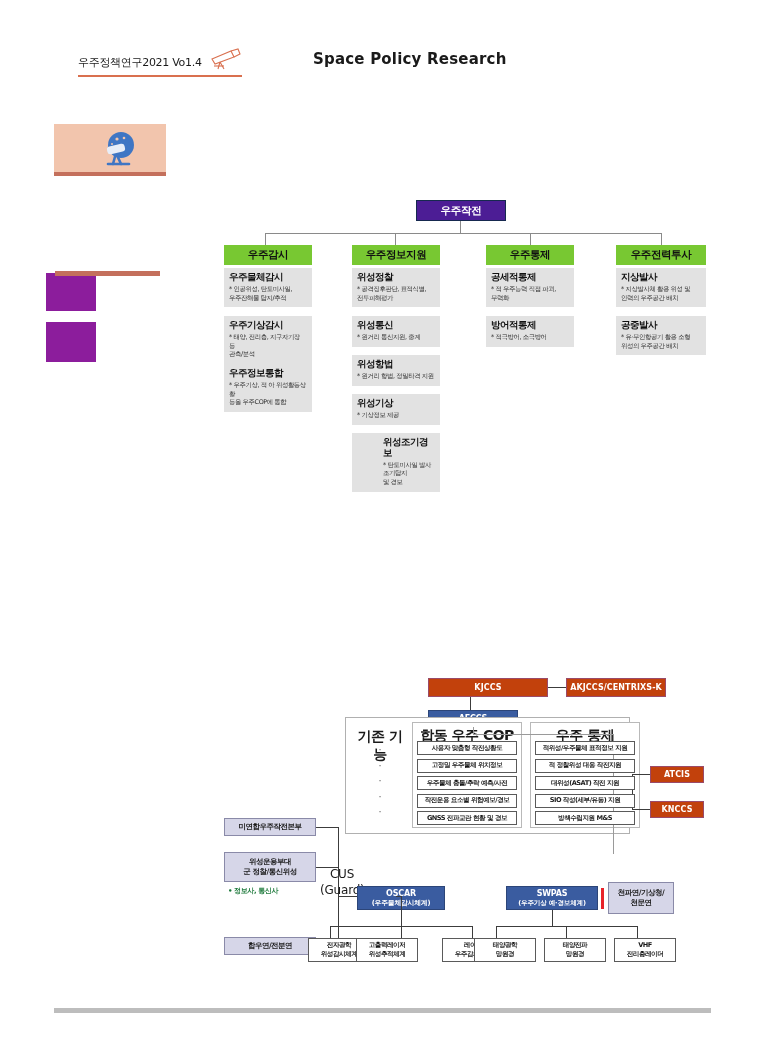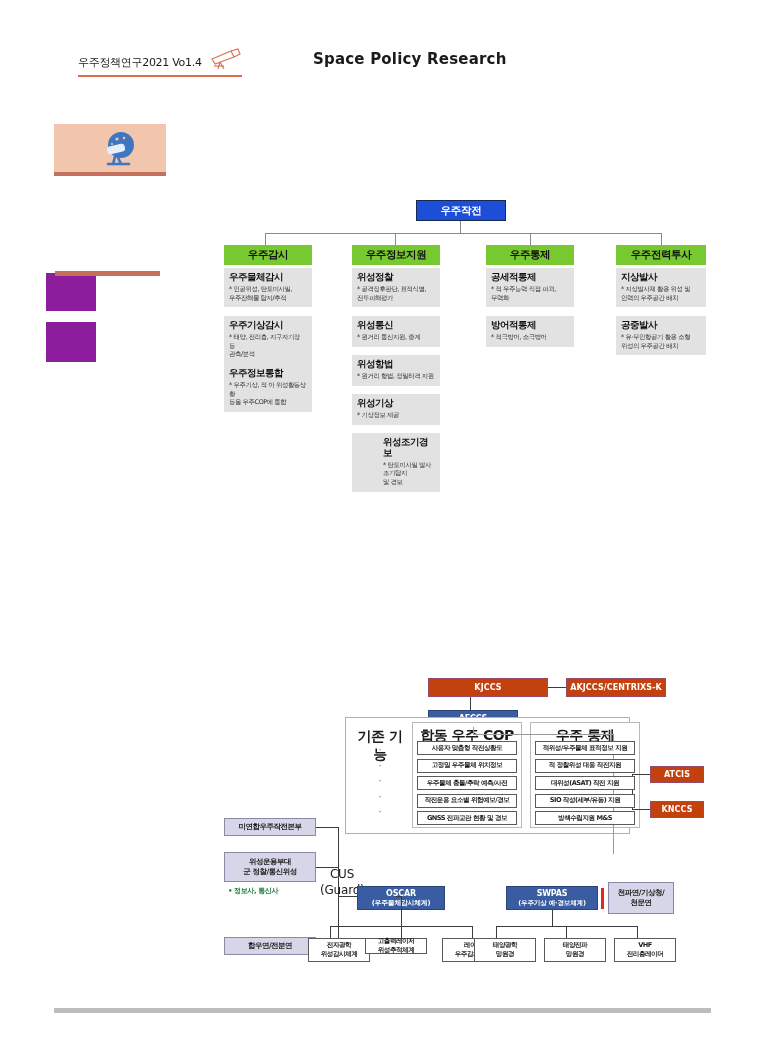--- a/index.html
+++ b/index.html
@@ -39,21 +39,21 @@
 
   
   #purple-a { position: absolute; left: 46px; top: 273px; width: 50px; height: 38px; background: #8c1d9c; }
   #purple-b { position: absolute; left: 46px; top: 322px; width: 50px; height: 40px; background: #8c1d9c; }
   #orange-rule { position: absolute; left: 55px; top: 271px; width: 105px; height: 5px; background: #c4705c; }
 
   
   #org-chart { position: absolute; left: 0; top: 190px; width: 765px; height: 280px; }
   .root-box {
     position: absolute; left: 416px; top: 10px; width: 90px; height: 21px;
-    background: #1d4ed8; border: 1px solid #16294f;
+    background: #4c1d95; border: 1px solid #16294f;
     color: #ffffff; font-size: 10.5px; font-weight: 700;
     display: flex; align-items: center; justify-content: center; letter-spacing: -0.3px;
   }
   .org-line { position: absolute; background: #8a8a8a; }
   .col-head {
     position: absolute; height: 20px; background: #78c832;
     color: #111; font-size: 10.5px; font-weight: 700;
     display: flex; align-items: center; justify-content: center;
     letter-spacing: -0.4px;
   }
@@ -319,21 +319,21 @@
     <div class="white-box" style="left: 417px; top: 106px; width: 100px; height: 14px;">우주물체 충돌/추락 예측/사전</div>
     <div class="white-box" style="left: 417px; top: 123.5px; width: 100px; height: 14px;">작전운용 요소별 위험예보/경보</div>
     <div class="white-box" style="left: 417px; top: 141px; width: 100px; height: 14px;">GNSS 전파교란 현황 및 경보</div>
     <div class="white-box" style="left: 535px; top: 71px; width: 100px; height: 14px;">적위성/우주물체 표적정보 지원</div>
     <div class="white-box" style="left: 535px; top: 88.5px; width: 100px; height: 14px;">적 정찰위성 대응 작전지원</div>
     <div class="white-box" style="left: 535px; top: 106px; width: 100px; height: 14px;">대위성(ASAT) 작전 지원</div>
     <div class="white-box" style="left: 535px; top: 123.5px; width: 100px; height: 14px;">SIO 작성(세부/유동) 지원</div>
     <div class="white-box" style="left: 535px; top: 141px; width: 100px; height: 14px;">방책수립지원 M&amp;S</div>
     <div class="white-box" style="left: 308px; top: 268px; width: 62px; height: 24px; white-space: pre-line;">전자광학
 위성감시체계</div>
-    <div class="white-box" style="left: 365px; top: 268px; width: 62px; height: 16px; white-space: pre-line;">고출력레이저
+    <div class="white-box" style="left: 356px; top: 268px; width: 62px; height: 24px; white-space: pre-line;">고출력레이저
 위성추적체계</div>
     <div class="white-box" style="left: 442px; top: 268px; width: 62px; height: 24px; white-space: pre-line;">레이더
 우주감시체계</div>
     <div class="white-box" style="left: 474px; top: 268px; width: 62px; height: 24px; white-space: pre-line;">태양광학
 망원경</div>
     <div class="white-box" style="left: 544px; top: 268px; width: 62px; height: 24px; white-space: pre-line;">태양전파
 망원경</div>
     <div class="white-box" style="left: 614px; top: 268px; width: 62px; height: 24px; white-space: pre-line;">VHF
 전리층레이더</div>
   </div>

